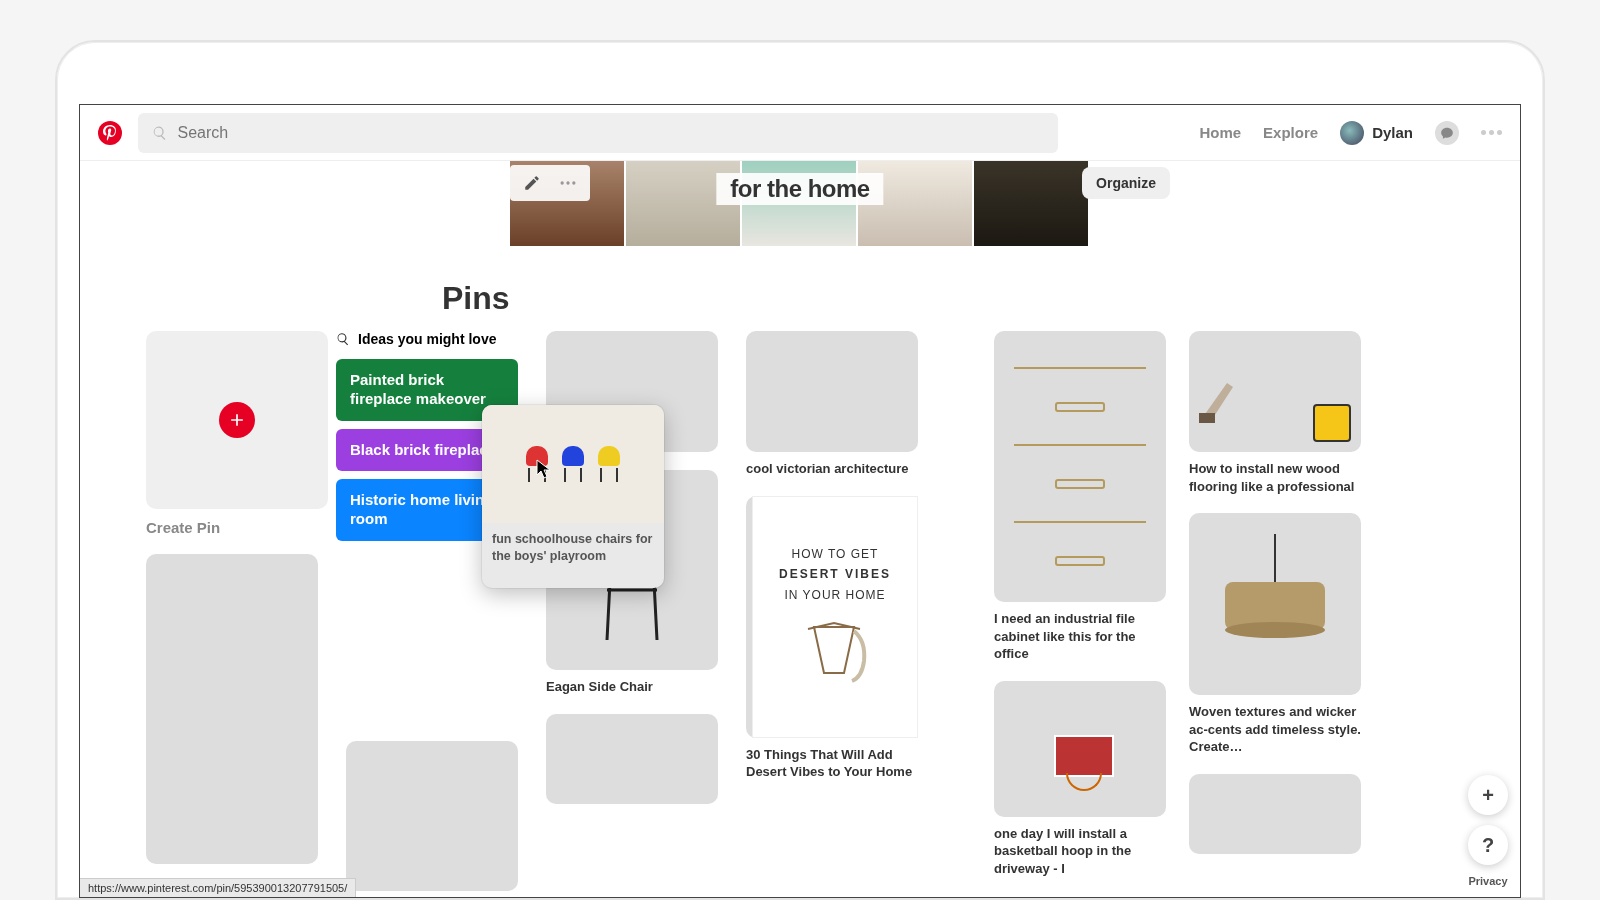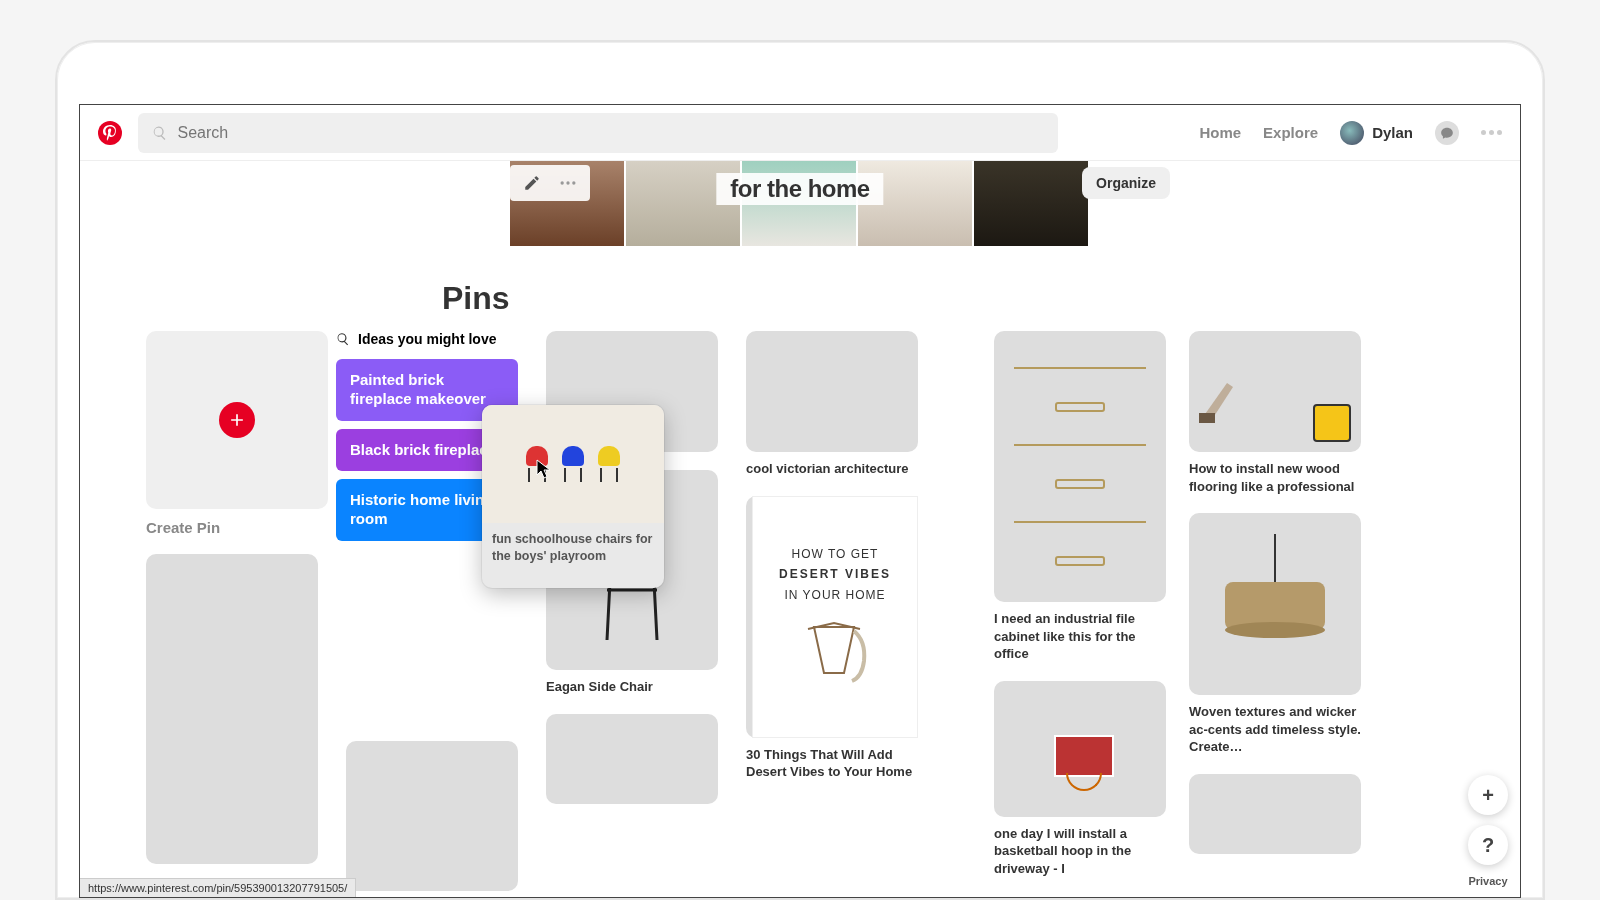--- a/index.html
+++ b/index.html
@@ -290,21 +290,21 @@
         </div>
       </div>
 
       <div class="col col2">
         <div class="ideas-head">
           <svg width="14" height="14" viewBox="0 0 24 24" fill="#333">
               <path d="M10 2a8 8 0 015.3 13.9l5.4 5.4-1.4 1.4-5.4-5.4A8 8 0 1110 2zm0 2a6 6 0 100 12 6 6 0 000-12z"></path>
             </svg>
           <span>Ideas you might love</span>
         </div>
-        <div class="idea-pill" style="background:#8b5cf6">Painted brick fireplace makeover</div>
+        <div class="idea-pill" style="background:#15803d">Painted brick fireplace makeover</div>
         <div class="idea-pill" style="background:#9B3FE0">Black brick fireplace</div>
         <div class="idea-pill" style="background:#0a84ff">Historic home living room</div>
 
         <div class="card" style="margin-top:200px;">
           <div class="img fan-room" style="height:150px;"></div>
         </div>
       </div>
 
       <div class="col col3">
         <div class="card">

